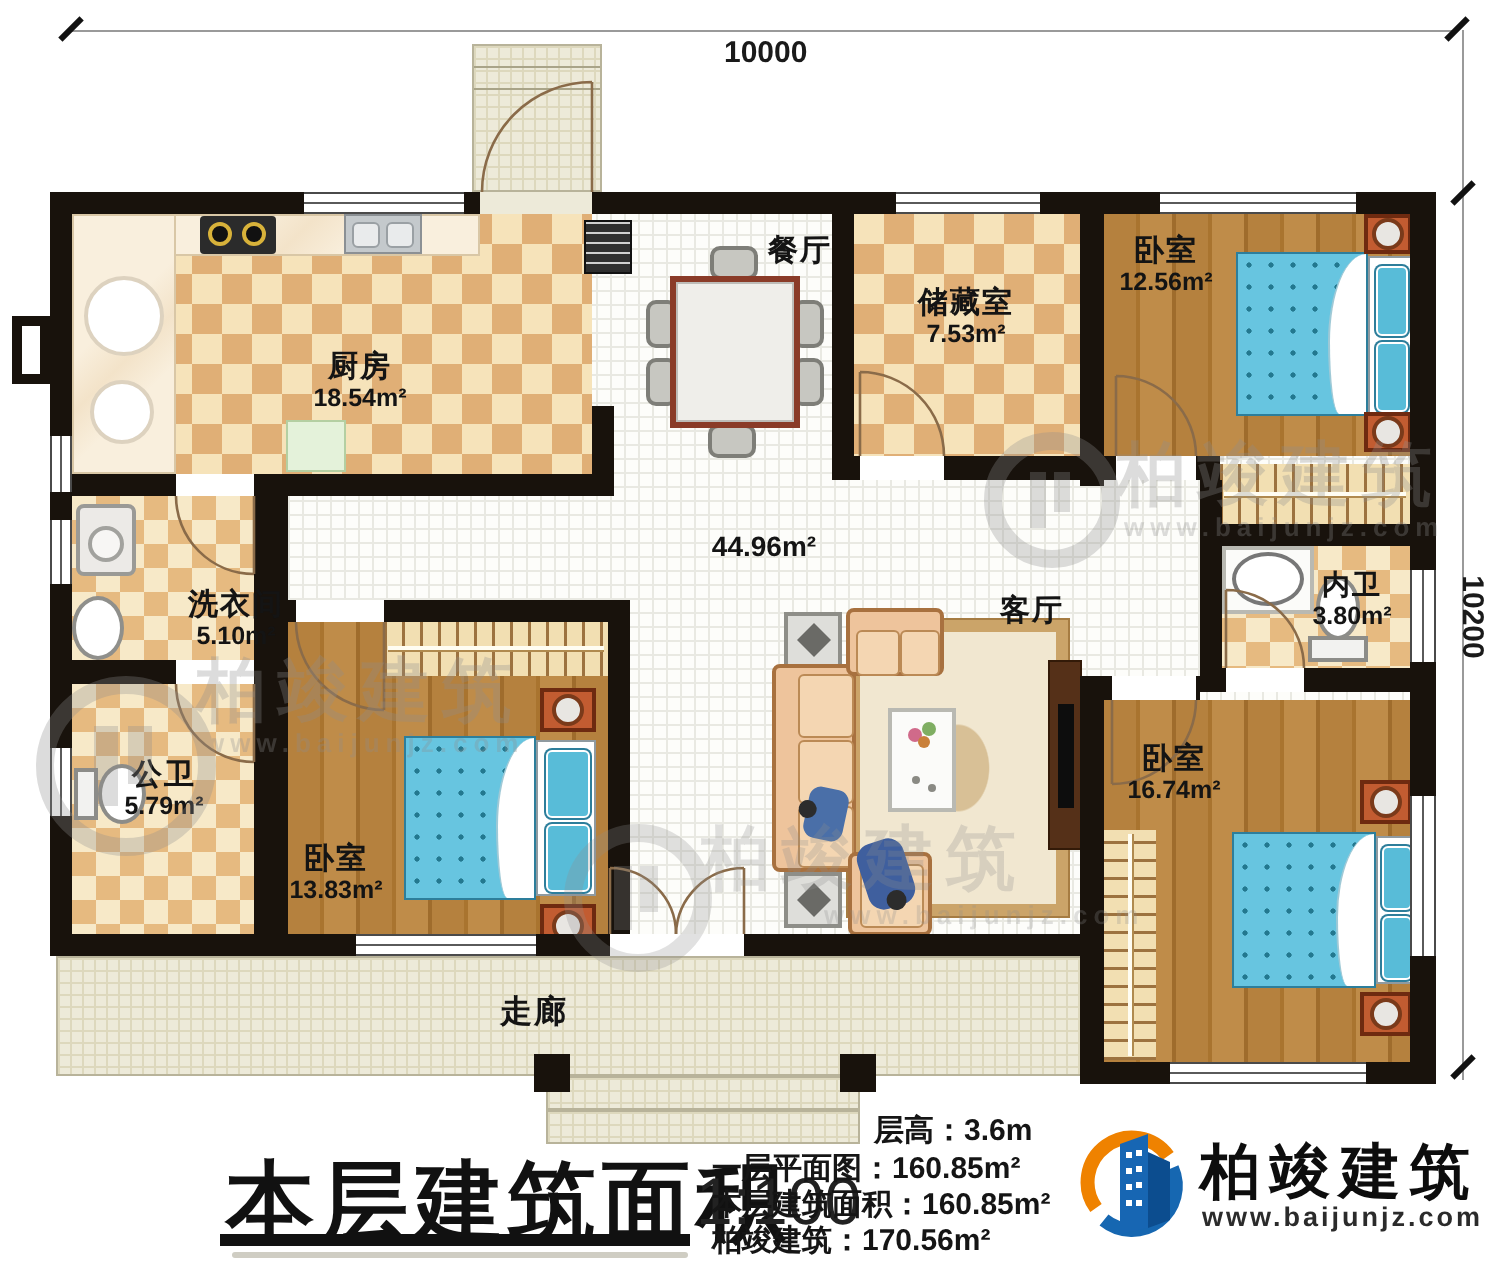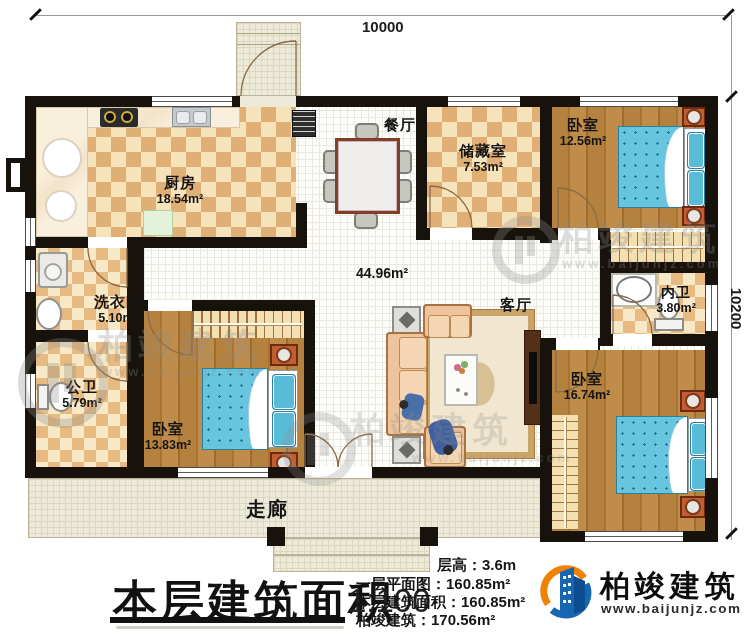--- a/index.html
+++ b/index.html
@@ -322,21 +322,21 @@
 </div>
 <div class="rlabel" style="left:676px;top:284px;">
   <div class="rname" style="font-size:14px;">内卫</div>
     <div class="rarea">3.80m²</div>
 </div>
 <div class="rlabel" style="left:587px;top:370px;">
   <div class="rname">卧室</div>
     <div class="rarea">16.74m²</div>
 </div>
 <div class="rlabel" style="left:267px;top:496px;">
-  <div class="rname" style="font-size:20px;">走廊</div>
+  <div class="rname" style="font-size:16px;">走廊</div>
 </div>
 
 <div class="wm" style="left:492px;top:214px;">
   <span class="ring" style="left:0;top:2px;width:50px;height:50px;">
       <i></i>
       <b></b>
     </span>
   <span class="wtext" style="position:absolute;left:66px;top:0;">柏竣建筑</span>
   <span class="wurl" style="position:absolute;left:70px;top:42px;">www.baijunjz.com</span>
 </div>

